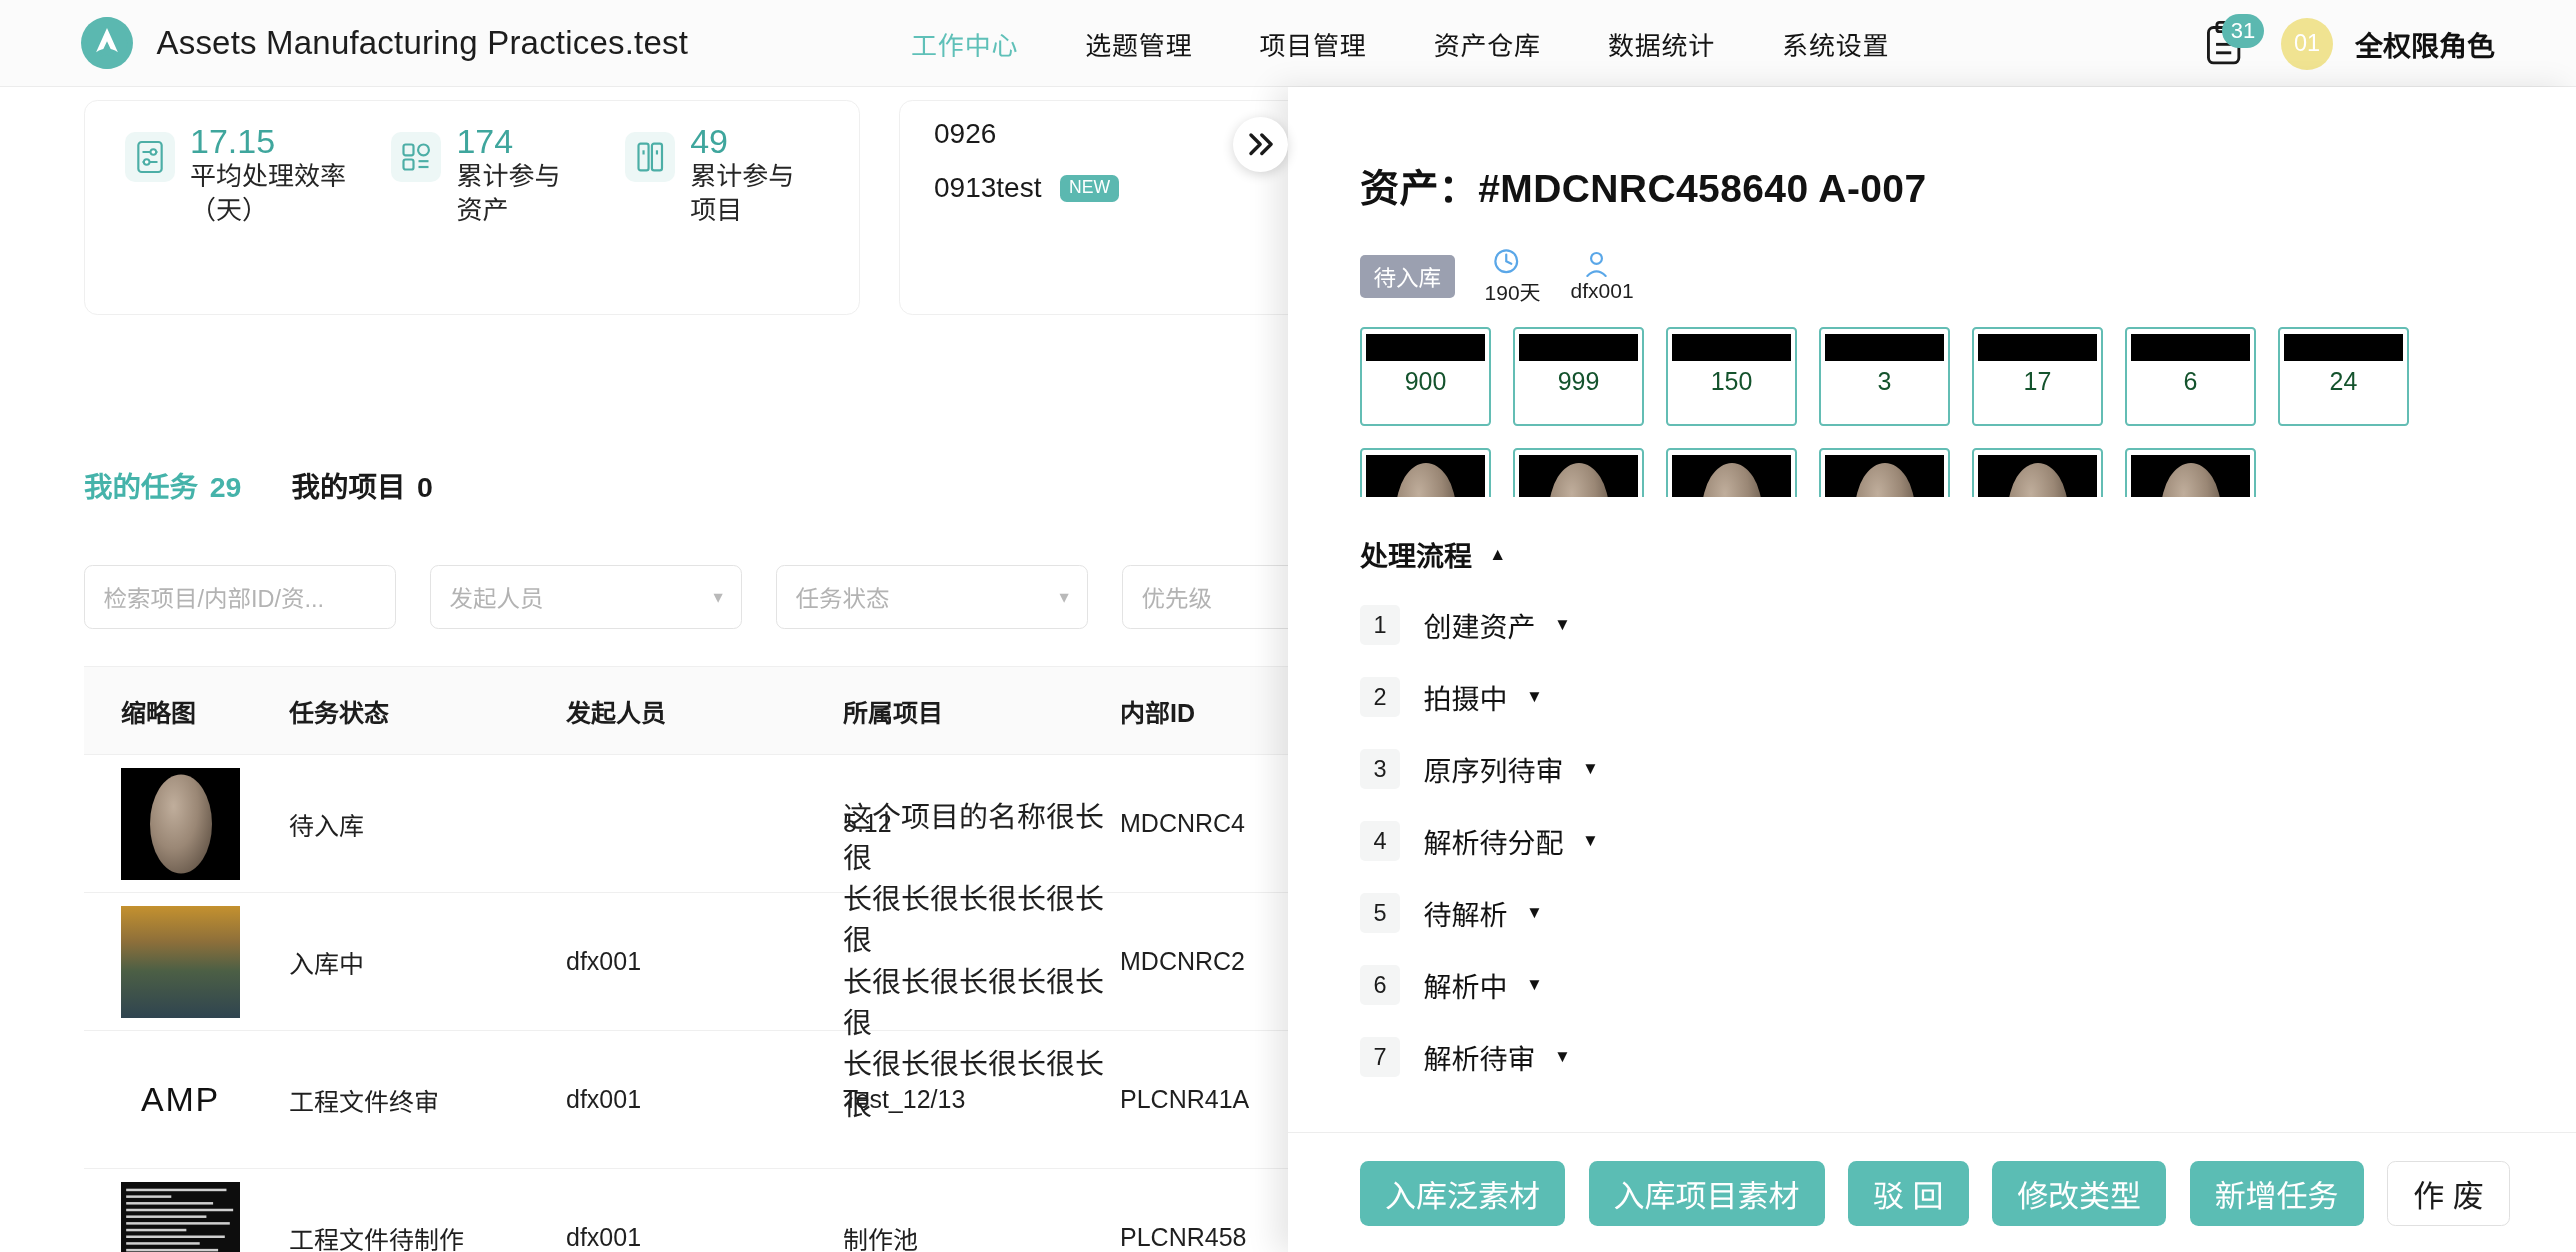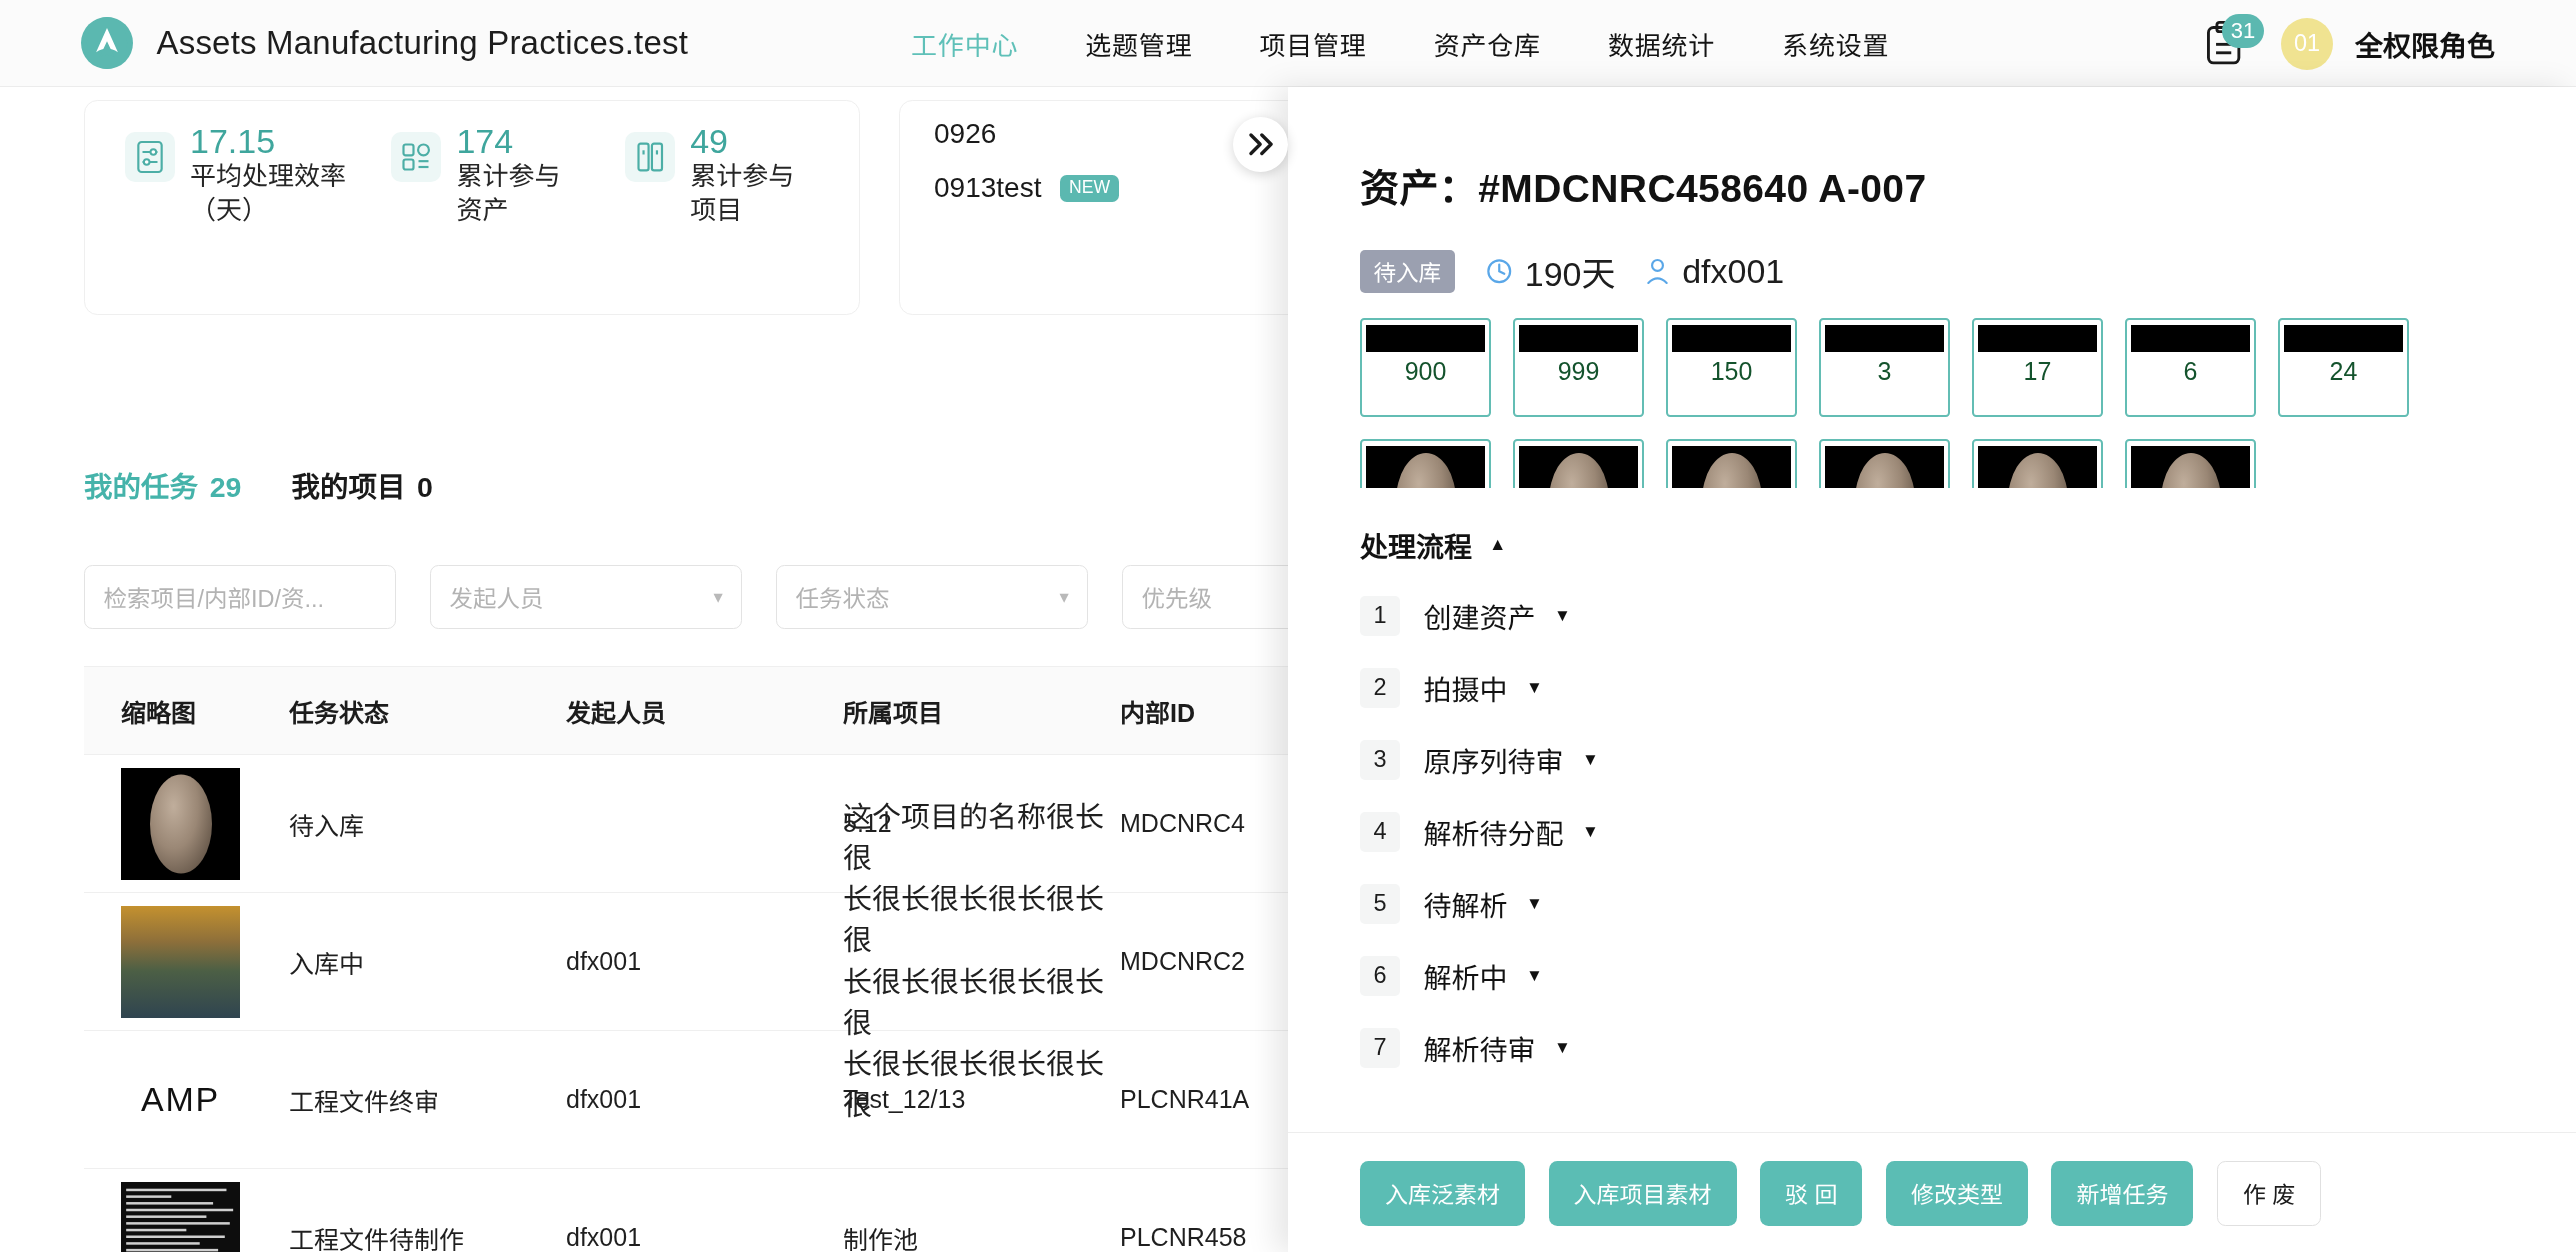--- a/index.html
+++ b/index.html
@@ -140,21 +140,21 @@
     display: flex; align-items: center; justify-content: center; cursor: pointer;
     z-index: 22;
   }
   .drawer-body { flex: 1 1 auto; overflow: hidden; padding: 0 72px; position: relative; }
   .asset-title { font-size: 39px; font-weight: bold; color: #121212; margin-top: 70px; letter-spacing: 0.4px; }
   .meta-row { display: flex; align-items: center; margin-top: 34px; }
   .chip {
     background: #9ba0b0; color: #fff; font-size: 22.6px;
     padding: 5px 13.4px; border-radius: 5px;
   }
-  .meta { display: flex; align-items: center; margin-left: 30px; font-size: 34px; color: #1e1e1e; }
+  .meta { display: flex; align-items: center; margin-left: 30px; font-size: 21px; color: #1e1e1e; flex-direction: column; }
   .meta .gi { margin-right: 11.7px; display: flex; }
 
   .thumbgrid {
     margin-top: 22px; display: flex; flex-wrap: wrap; gap: 22px;
     max-height: 220px; overflow: hidden;
   }
   .tcard {
     width: 131px; border: 2.5px solid #63bdb4; border-radius: 4.2px;
     background: #fff; display: flex; flex-direction: column; align-items: center;
     padding: 5px 5px 0;
@@ -176,21 +176,21 @@
     font-size: 23.5px; color: #1d1d1d; flex: 0 0 auto;
   }
   .step .lab { margin-left: 23.5px; font-size: 28px; color: #121212; white-space: nowrap; }
   .step .tri { margin-left: 18.4px; font-size: 17px; color: #111; }
 
   .drawer-foot {
     flex: 0 0 auto; height: 121px; border-top: 1.7px solid #ededed;
     background: #fff; display: flex; align-items: center; padding-left: 72px; gap: 23.5px;
   }
   .btn {
-    height: 65px; border-radius: 8.4px; font-size: 23px; border: none;
+    height: 65px; border-radius: 8.4px; font-size: 31px; border: none;
     display: flex; align-items: center; justify-content: center;
     padding: 0 25px; cursor: pointer; white-space: nowrap;
     font-family: "Liberation Sans", sans-serif;
   }
   .btn.primary { background: #5bbdb4; color: #fff; }
   .btn.ghost { background: #fff; color: #1c1c1c; border: 1.7px solid #e0e0e0; }
 </style>
 </head>
 <body>
 

